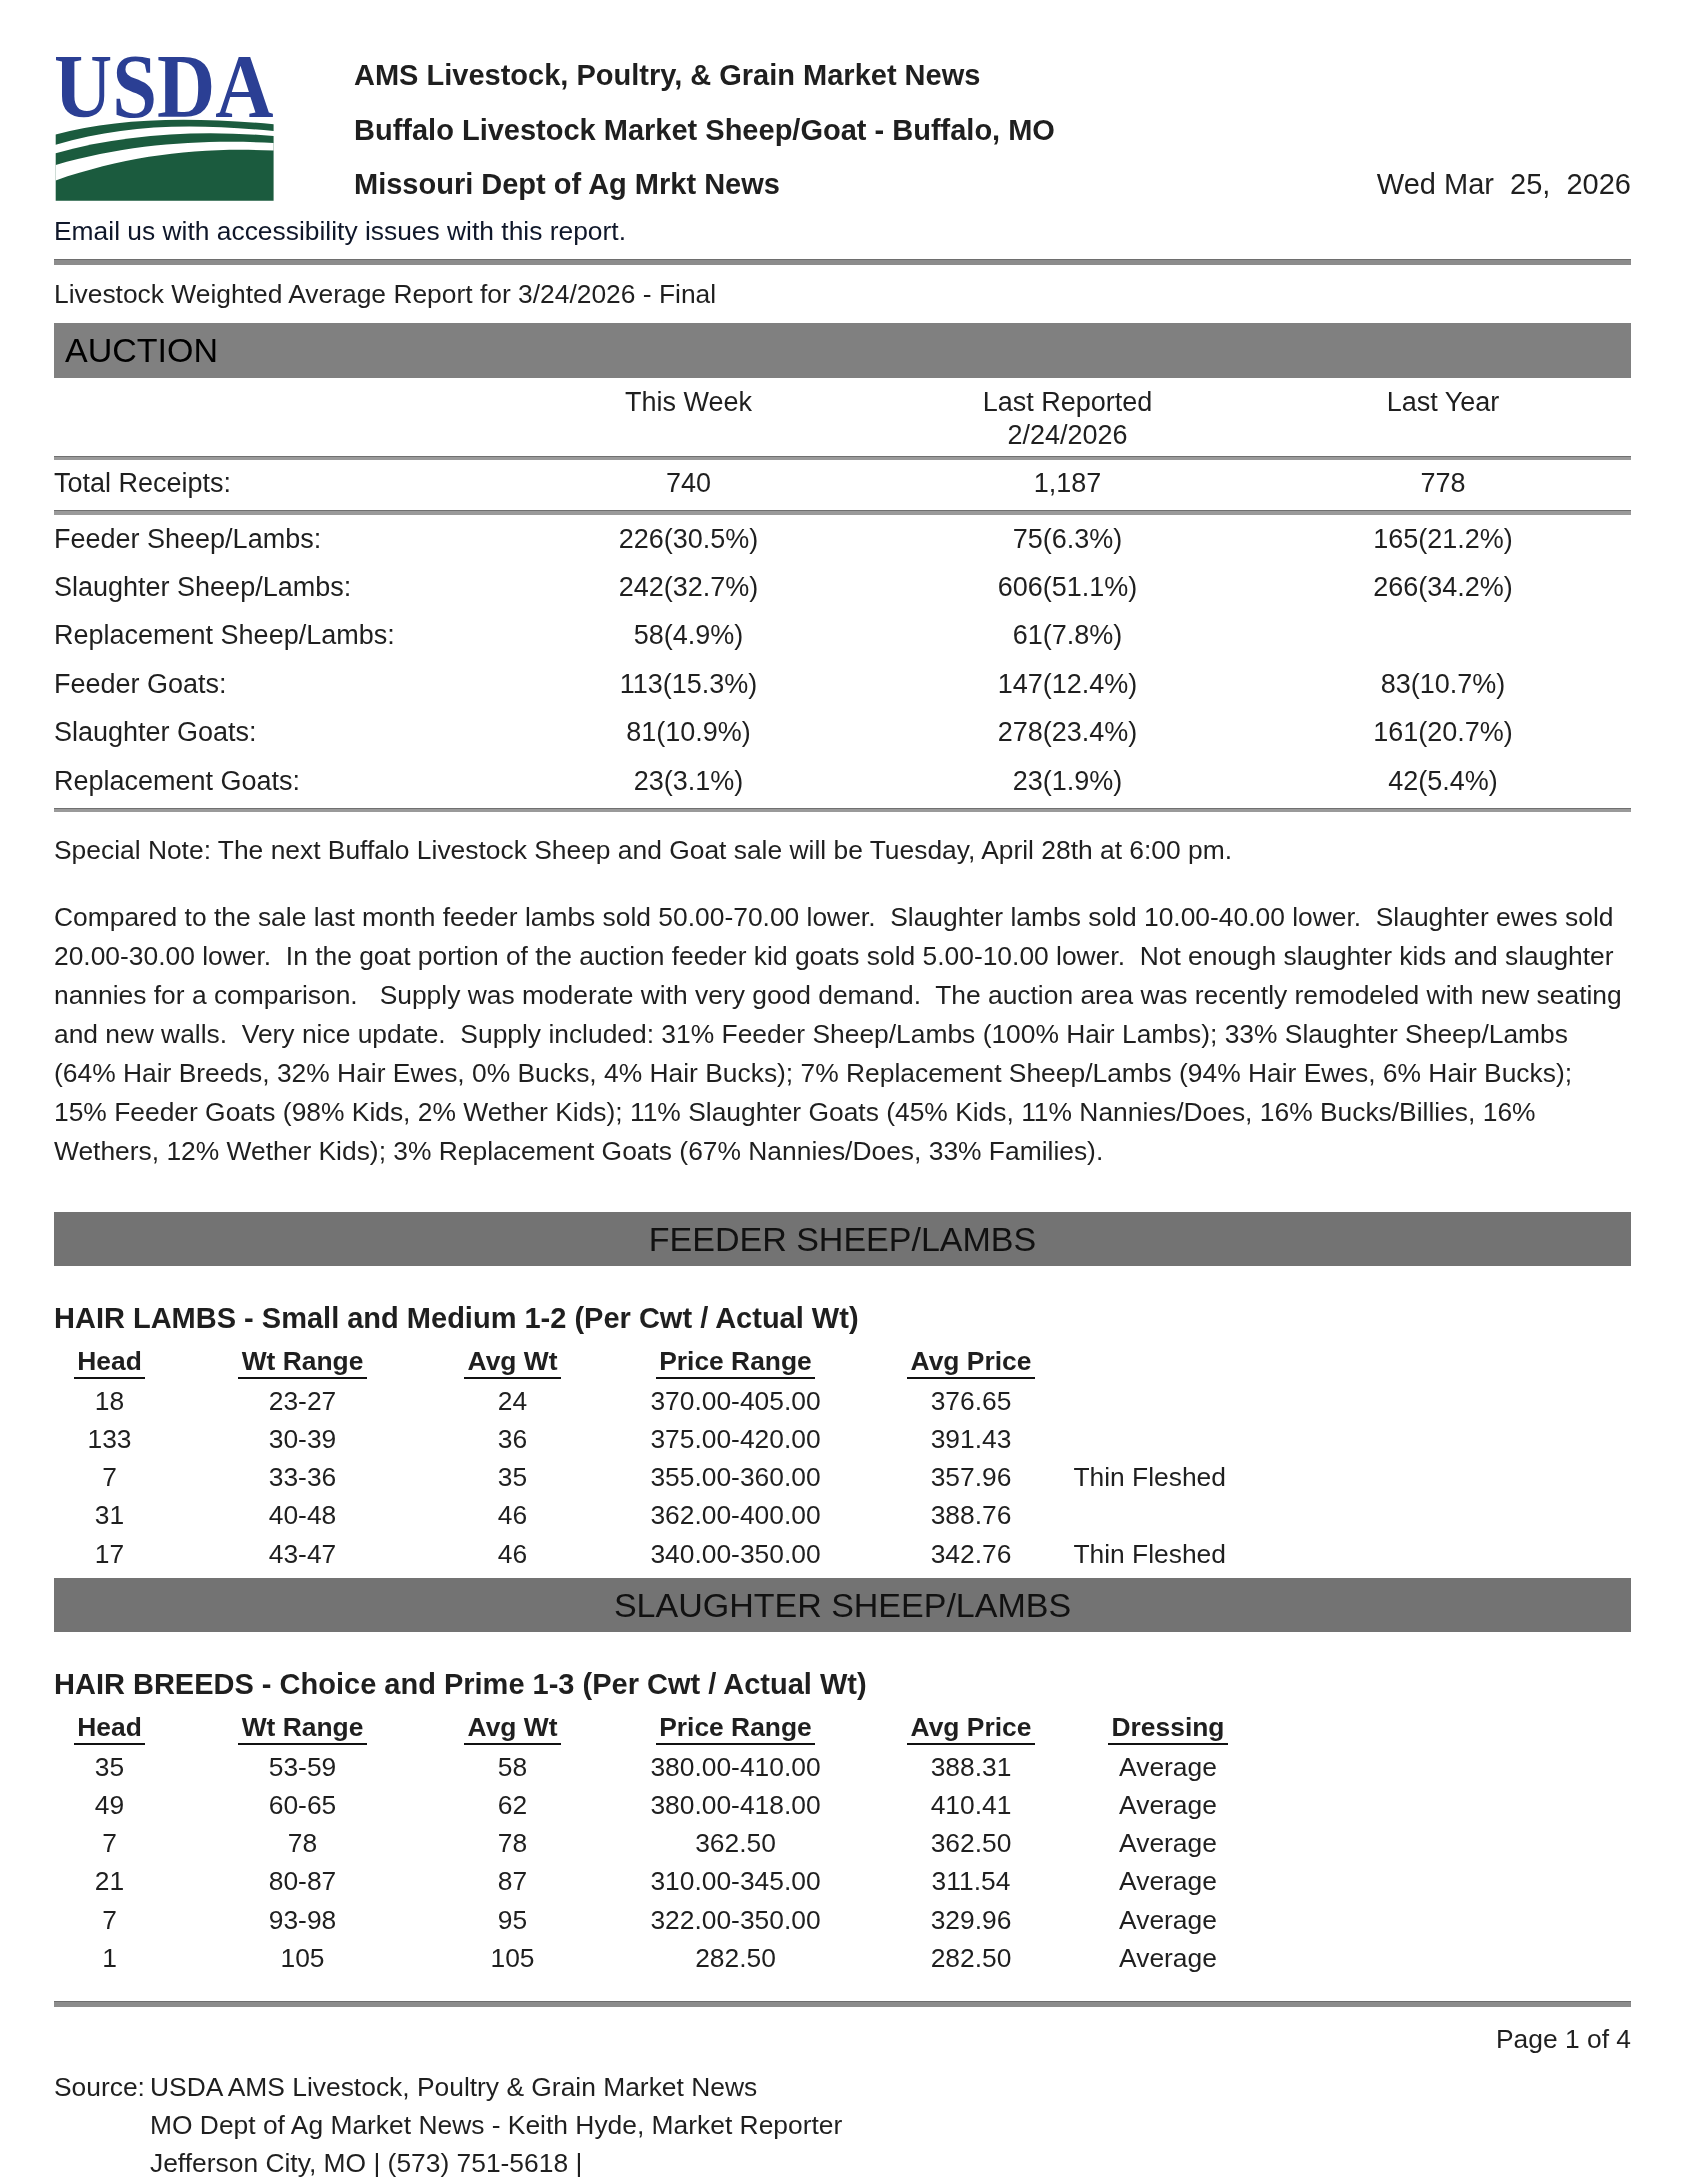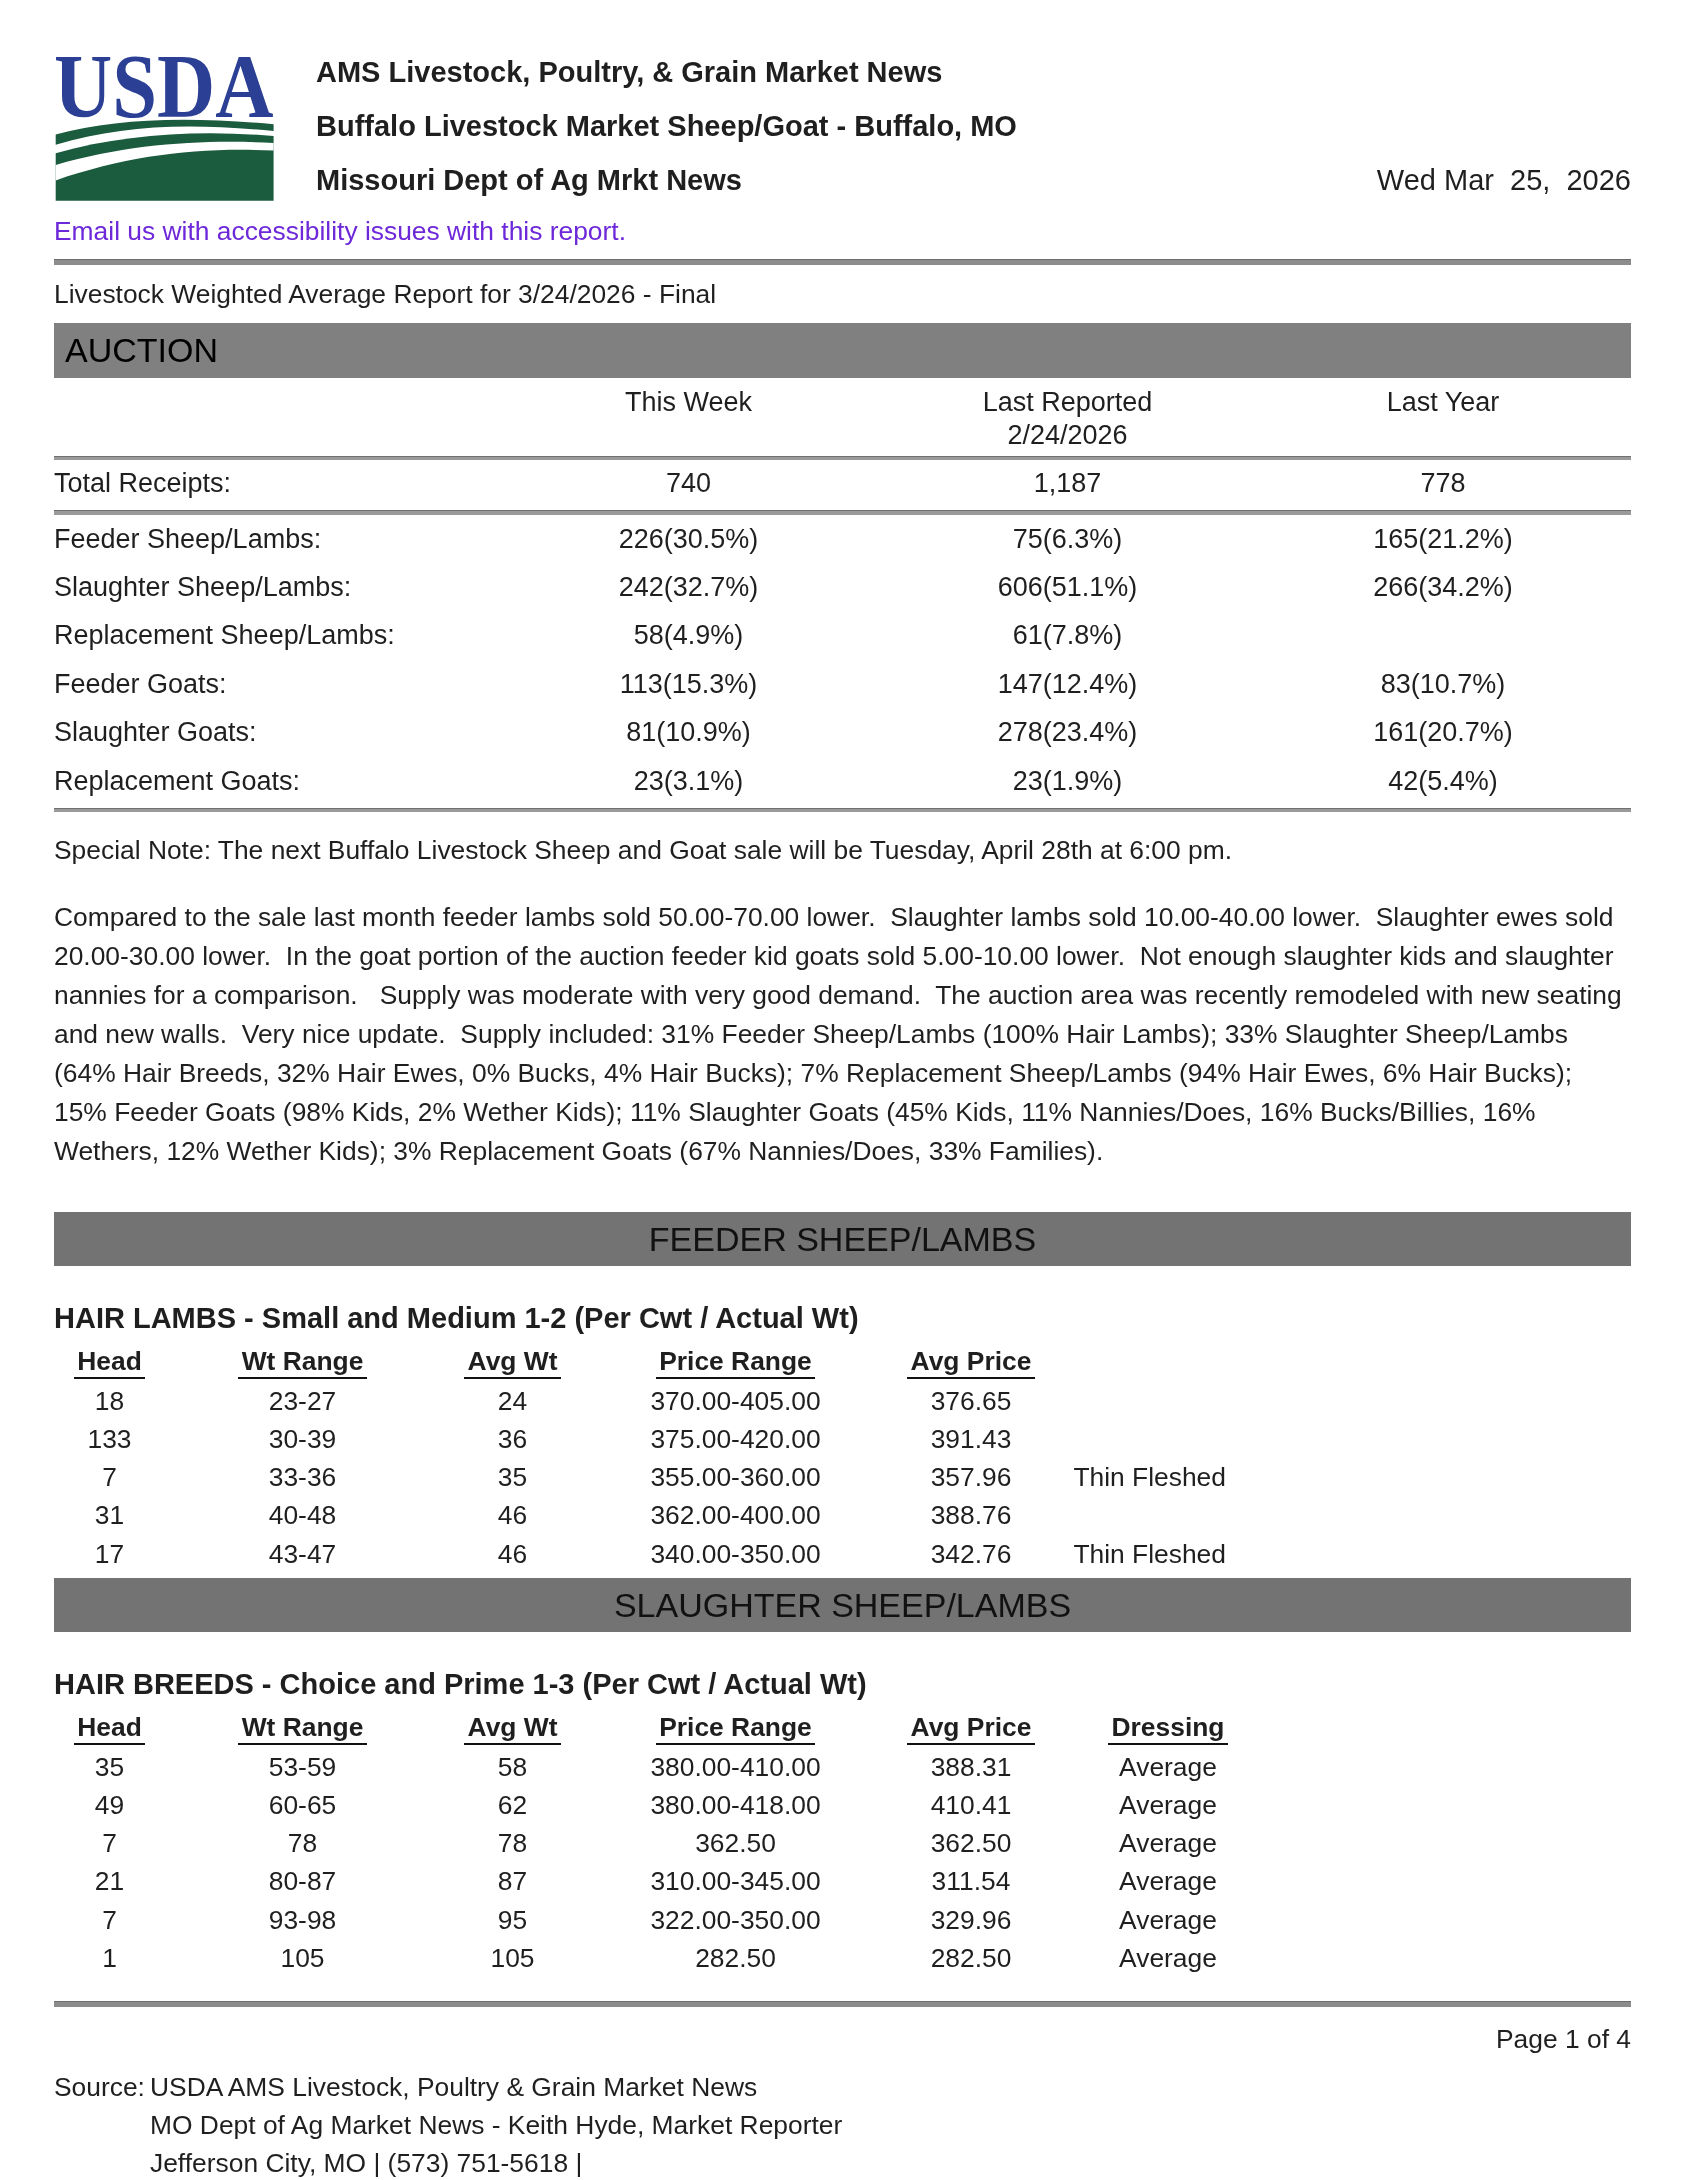--- a/index.html
+++ b/index.html
@@ -5,28 +5,28 @@
   * { margin:0; padding:0; box-sizing:border-box; }
   html,body { background:#ffffff; }
   body {
     width:1685px; height:2181px; overflow:hidden;
     font-family:"Liberation Sans", sans-serif;
     color:#1f1f1f;
   }
   .page { padding:44px 54px 0 54px; }
 
   
-  .masthead { display:flex; align-items:center; }
+  .masthead { display:flex; align-items:flex-end;gap:38px; }
   .logo { width:223px; height:157px; flex:0 0 auto; }
   .mast-text { flex:1; padding-left:39px; padding-top:6.8px; }
   .mast-line { font-size:29px; font-weight:bold; line-height:34px; }
   .mast-line + .mast-line-row, .mast-line + .mast-line { margin-top:20.4px; }
   .mast-line-row { display:flex; justify-content:space-between; align-items:baseline; margin-top:20.4px; }
   .mast-date { font-size:29px; font-weight:normal; white-space:pre; }
-  .email-note { margin-top:15.3px; font-size:26.4px; color:#6d28d9; }
+  .email-note { margin-top:15.3px; font-size:26.4px; color:#0f172a; }
   .rule { height:6px; background:#8c8c8c; border-top:1.7px solid #6e6e6e; margin-top:12px; }
   .report-line { margin-top:13.6px; font-size:26.4px; }
 
   
   .bar { margin-top:13.6px; font-size:34px; padding:7.7px 11px; line-height:39px; }
   .bar-dark { background:#808080; color:#000000; }
   .bar-light { background:#737373; color:#111111;text-align:center; }
 
   
   .auction-grid { display:grid; grid-template-columns:443px 383px 375px 376px; }

